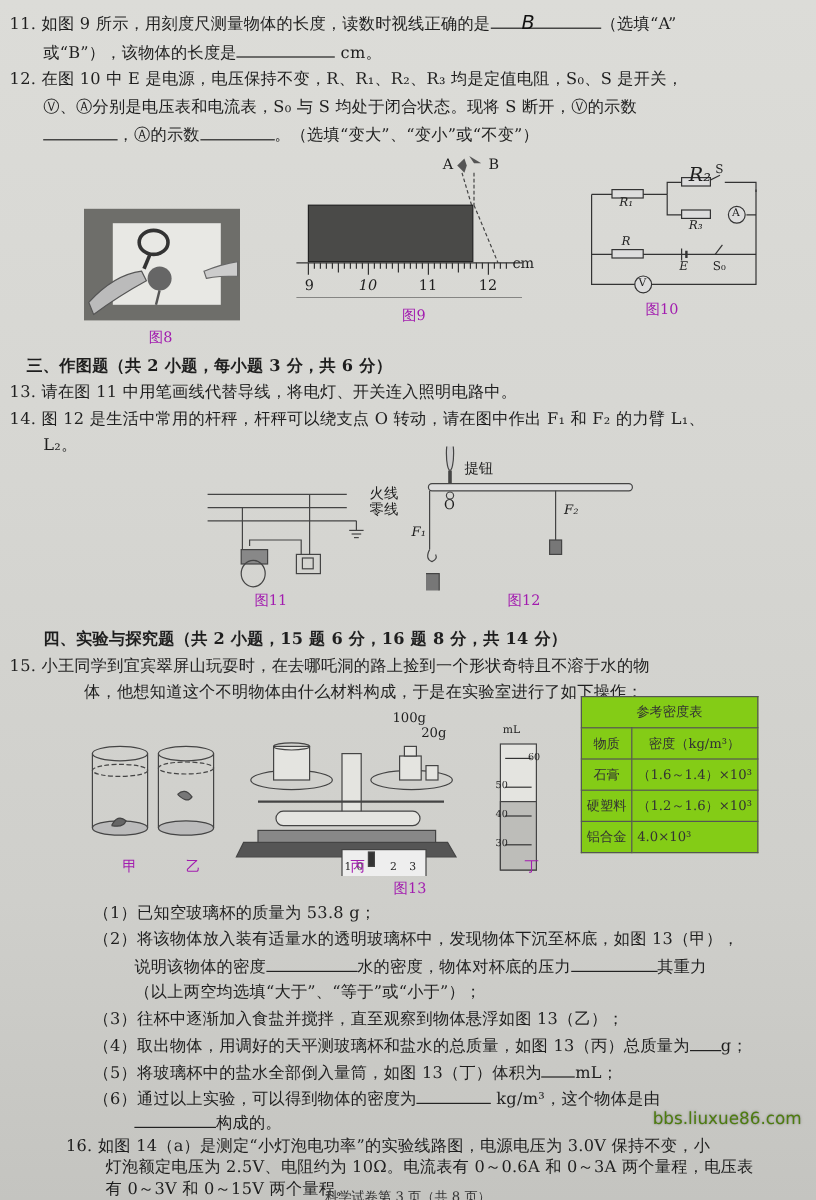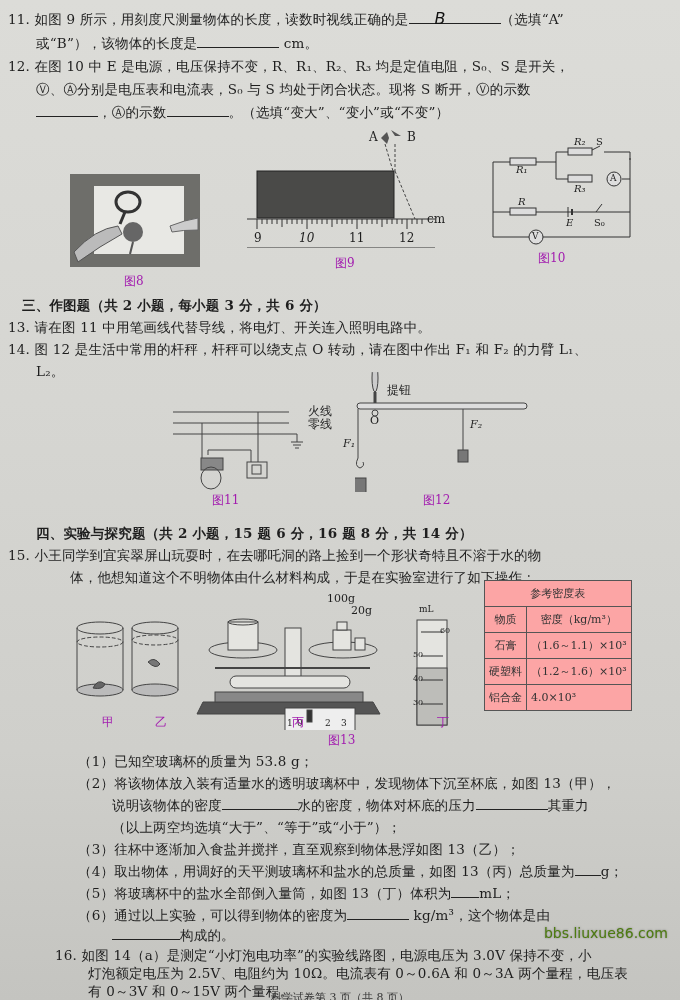--- a/index.html
+++ b/index.html
@@ -9,21 +9,21 @@
     font-family: "DejaVu Serif", "Liberation Serif", serif;
     color: #1e1e1e;
     position: relative;
   }
   .line { position: absolute; font-size: 13.5px; line-height: 18px; white-space: nowrap; letter-spacing: 0.2px; }
   .blank { display: inline-block; border-bottom: 1px solid #222; height: 14px; vertical-align: baseline; }
   .hw { font-family: "DejaVu Sans", sans-serif; font-size: 16px; font-style: italic; padding-left: 26px; color: #111; }
   .sec { font-weight: bold; }
   .cap { position: absolute; font-size: 12px; color: #a21caf; }
   .fig { position: absolute; }
-  table.dens { border-collapse: collapse; font-size: 11px; background: #fca5a5; }
+  table.dens { border-collapse: collapse; font-size: 11px; background: #84cc16; }
   table.dens td { border: 1px solid #555; padding: 2px 4px; height: 26px; color: #333; }
   table.dens td.h { text-align: center; }
   .watermark { position: absolute; right: 12px; top: 925px; text-align: left; }
   .wm-big { font-family: "DejaVu Sans", sans-serif; font-weight: bold; font-size: 38px; color: #fafafa; text-shadow: 0 0 2px #777; letter-spacing: 2px; }
   .wm-url { font-family: "DejaVu Sans", sans-serif; font-size: 14px; color: #4d7c0f; text-shadow: 0 0 2px #777; text-align: center; }
   .footer { position: absolute; left: 0; width: 680px; top: 983px; text-align: center; font-size: 12px; color: #333; }
 </style>
 </head>
 <body>
 
@@ -133,21 +133,21 @@
       <rect x="80" y="35" width="24" height="7" fill="#ddd"></rect>
       <rect x="22" y="68" width="26" height="7" fill="#ddd"></rect>
       <circle cx="126" cy="39" r="7" fill="#ddd"></circle>
       <circle cx="48" cy="97" r="7" fill="#ddd"></circle>
       <line x1="80" y1="67" x2="80" y2="77"></line>
       <line x1="84" y1="69" x2="84" y2="75" stroke-width="2"></line>
       <line x1="108" y1="72" x2="114" y2="64"></line>
     </g>
   </svg>
   <span style="position:absolute; left:28px; top:24px; font-size:10px; font-style:italic;">R₁</span>
-  <span style="position:absolute; left:86px; top:-4px; font-size:10px; font-style:italic;">R₂</span>
+  <span style="position:absolute; left:86px; top:-4px; font-size:16px; font-style:italic;">R₂</span>
   <span style="position:absolute; left:86px; top:43px; font-size:10px; font-style:italic;">R₃</span>
   <span style="position:absolute; left:30px; top:56px; font-size:10px; font-style:italic;">R</span>
   <span style="position:absolute; left:108px; top:-4px; font-size:10px;">S</span>
   <span style="position:absolute; left:78px; top:77px; font-size:10px; font-style:italic;">E</span>
   <span style="position:absolute; left:106px; top:77px; font-size:10px;">S₀</span>
   <span style="position:absolute; left:122px; top:33px; font-size:9px;">A</span>
   <span style="position:absolute; left:44px; top:91px; font-size:9px;">V</span>
 </div>
 <div class="cap" style="left:538px; top:250px;">图10</div>
 
@@ -280,21 +280,21 @@
     <tbody>
         <tr>
           <td class="h" colspan="2">参考密度表</td>
         </tr>
     <tr>
       <td class="h">物质</td>
       <td class="h">密度（kg/m³）</td>
     </tr>
     <tr>
       <td class="h">石膏</td>
-      <td>（1.6～1.1）×10³</td>
+      <td>（1.6～1.4）×10³</td>
     </tr>
     <tr>
       <td>硬塑料</td>
       <td>（1.2～1.6）×10³</td>
     </tr>
     <tr>
       <td>铝合金</td>
       <td>4.0×10³</td>
     </tr>
   </tbody>

